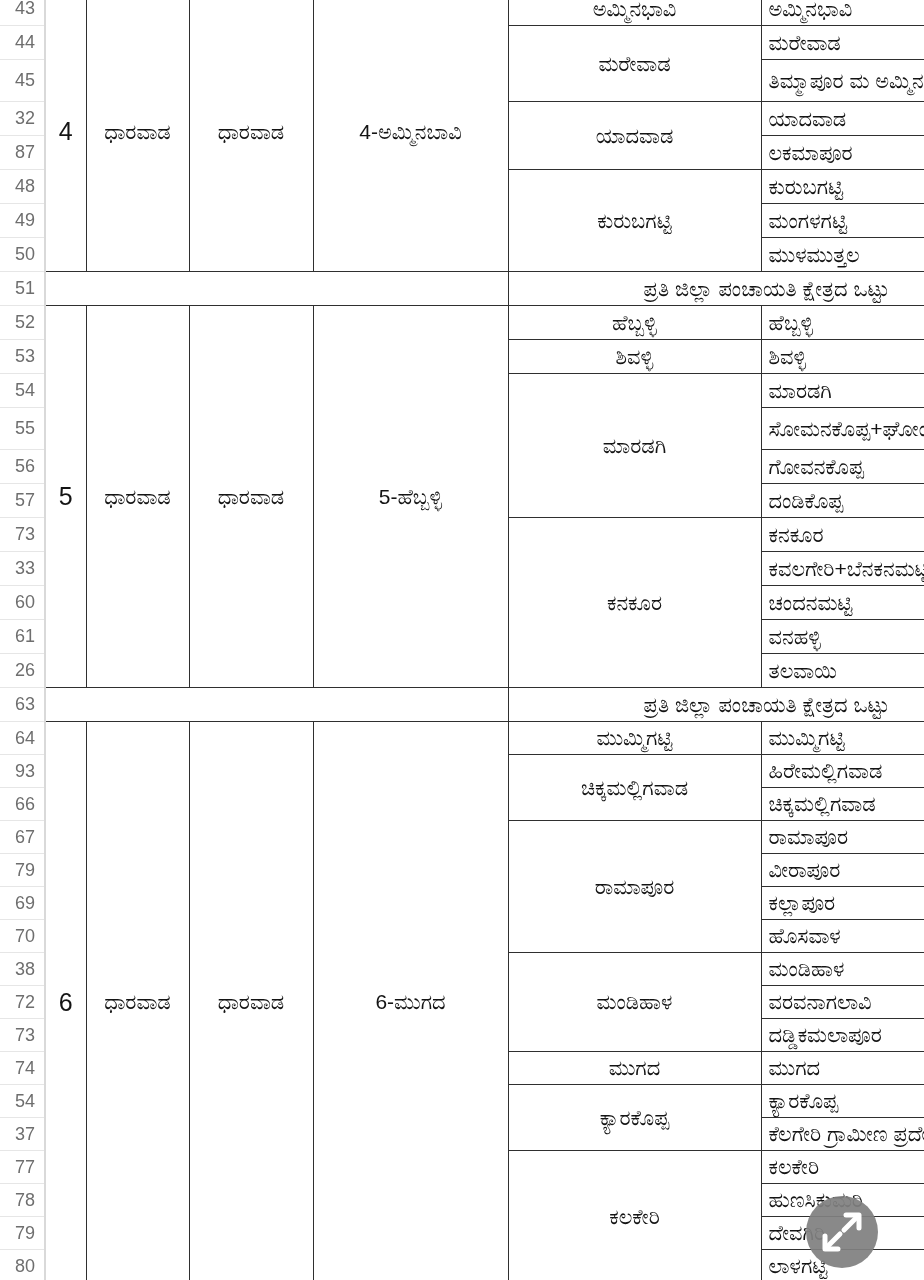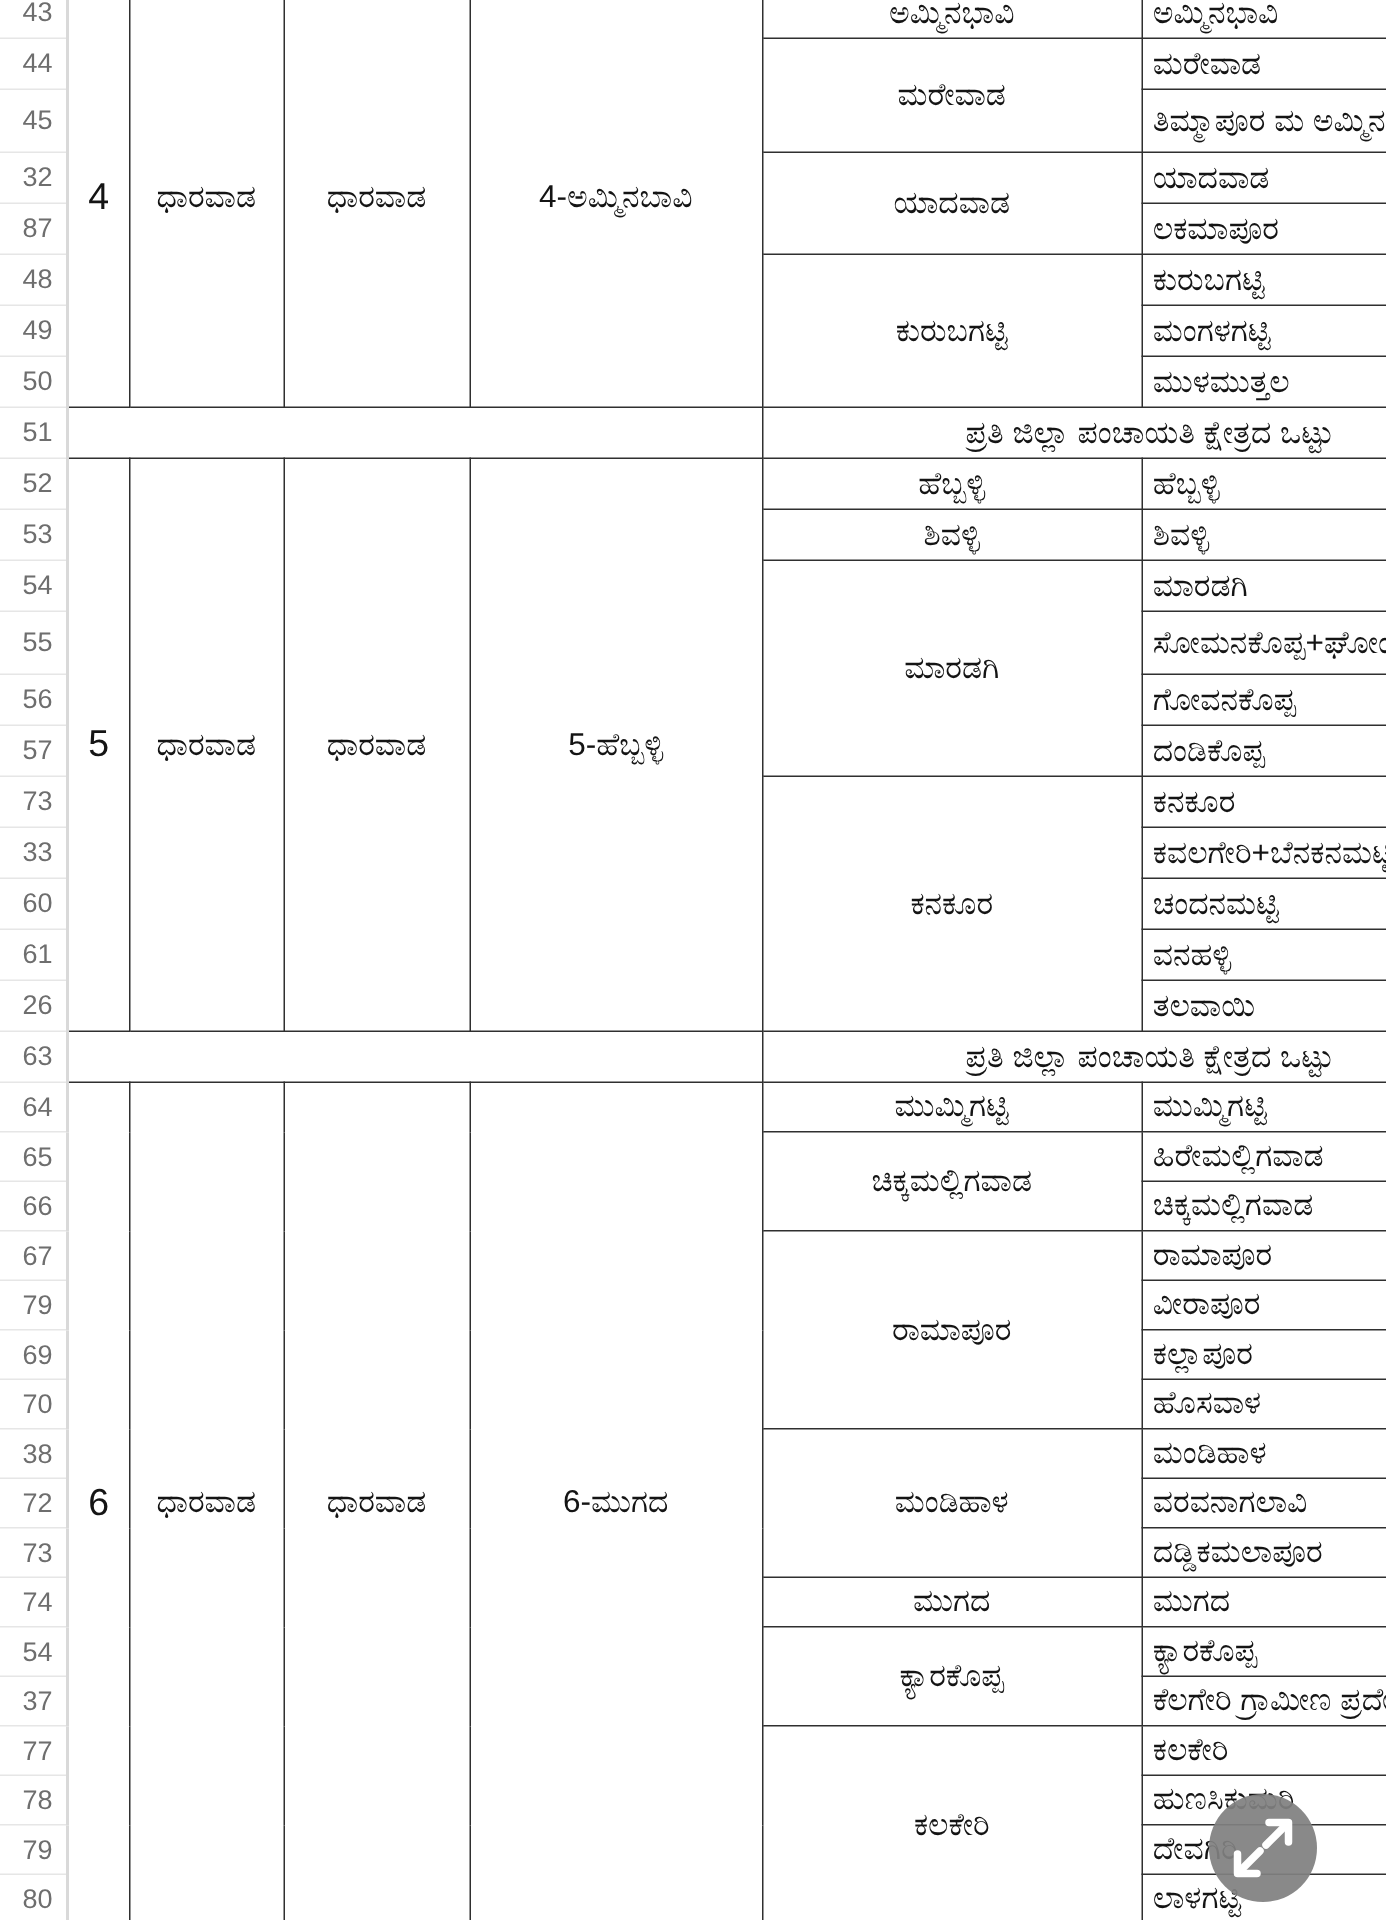--- a/index.html
+++ b/index.html
@@ -193,21 +193,21 @@
         <tr style="height: 33px;">
           <td class="rownum">64</td>
           <td class="cell serial" rowspan="17">6</td>
           <td class="cell" rowspan="17">ಧಾರವಾಡ</td>
           <td class="cell" rowspan="17">ಧಾರವಾಡ</td>
           <td class="cell" rowspan="17">6-ಮುಗದ</td>
           <td class="cell">ಮುಮ್ಮಿಗಟ್ಟಿ</td>
           <td class="cell village">ಮುಮ್ಮಿಗಟ್ಟಿ</td>
         </tr>
         <tr style="height: 33px;">
-          <td class="rownum">65</td>
+          <td class="rownum">93</td>
           <td class="cell" rowspan="2">ಚಿಕ್ಕಮಲ್ಲಿಗವಾಡ</td>
           <td class="cell village">ಹಿರೇಮಲ್ಲಿಗವಾಡ</td>
         </tr>
         <tr style="height: 33px;">
           <td class="rownum">66</td>
           <td class="cell village">ಚಿಕ್ಕಮಲ್ಲಿಗವಾಡ</td>
         </tr>
         <tr style="height: 33px;">
           <td class="rownum">67</td>
           <td class="cell" rowspan="4">ರಾಮಾಪೂರ</td>

